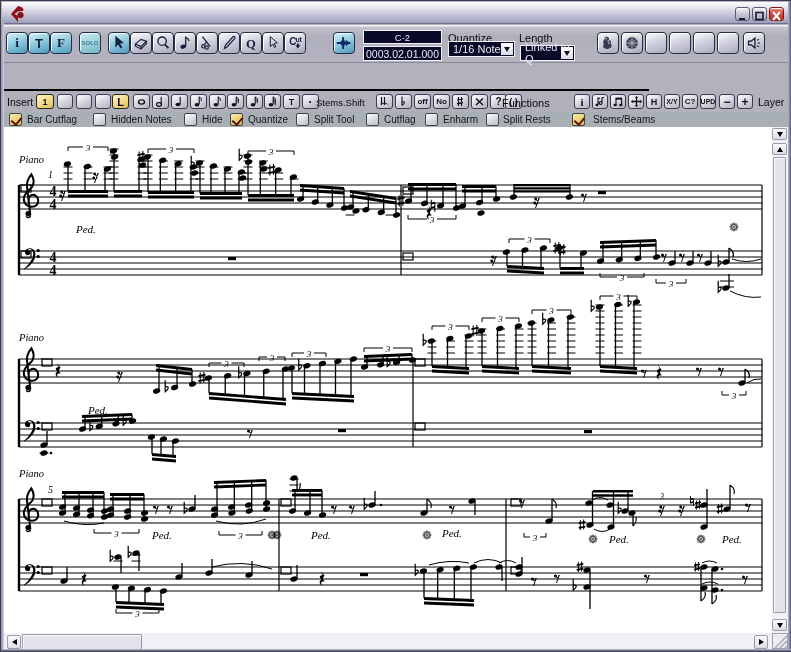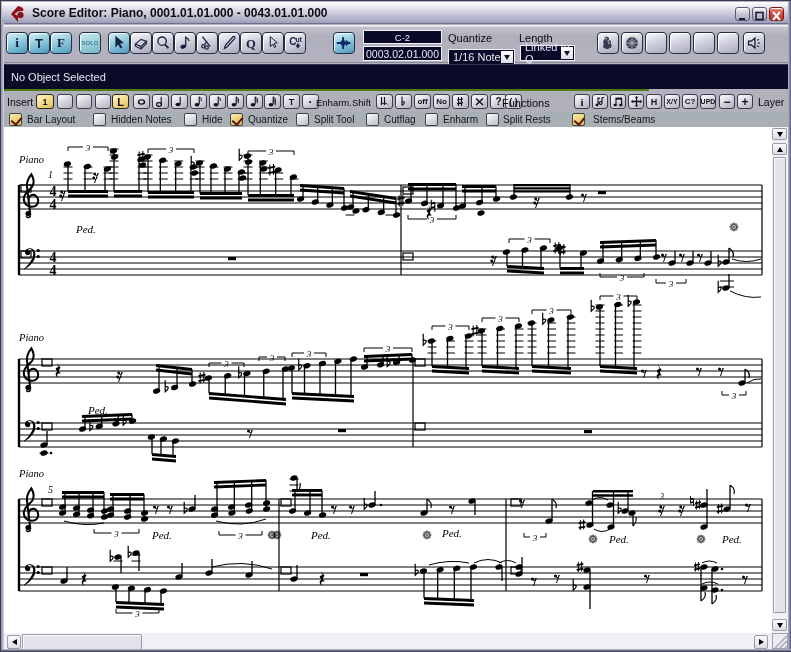--- a/index.html
+++ b/index.html
@@ -24,21 +24,21 @@
 .tb.teal{background:linear-gradient(160deg,#d8f2f8,#8cc8dc 50%,#4e9abc);box-shadow:inset 1px 1px 0 #e8fbff}
 .tb.teal2{background:linear-gradient(160deg,#cdeef2,#9ed2de 50%,#74b4c6);box-shadow:inset 1px 1px 0 #e8fbff}
 .lbl{position:absolute;font-size:11px;color:#0a0a0a}
 .ndisp{position:absolute;background:#0a0a28;color:#e8e8f4;font-size:10px;
  border:1px solid #f0f0f6;display:flex;align-items:center}
 
 #infobar{position:absolute;left:1px;top:63px;width:787px;height:25px;background:#0b0b28;
  color:#e6e6ee;font-size:11px;line-height:25px;padding-left:9px;border-top:1px solid #33334d}
 
 #insertrow{position:absolute;left:1px;top:88px;width:647px;height:23px;background:#b0b0ba;
- border-top:2px solid #4d7c0f}
+ border-top:2px solid #000000}
 .ib{position:absolute;top:3px;height:15px;border-radius:3px;border:1px solid #3c3c50;
  background:linear-gradient(150deg,#ffffff,#d2d2dc 55%,#b2b2c0);
  display:flex;align-items:center;justify-content:center;font-size:9px;font-weight:bold;color:#101018}
 .ib.yellow{background:linear-gradient(150deg,#fdf5c0,#f2d888 55%,#e2bc58);border-color:#28281c}
 
 #checkrow{position:absolute;left:1px;top:111px;width:787px;height:15px;background:#a9b0b5}
 .cb{position:absolute;top:1px;width:13px;height:13px;border-radius:2px;border:1px solid #3e444c;
  background:linear-gradient(150deg,#ffffff,#d6d6de 60%,#c0c0cc)}
 .cb.on{background:linear-gradient(150deg,#f8ecb0,#ecd070 60%,#dcb850)}
 .cb.on:after{content:"";position:absolute;left:3px;top:1px;width:5px;height:8px;
@@ -56,21 +56,20 @@
 #grip{position:absolute;left:771px;top:632px;width:16px;height:16px;background:#ececf2;
  border:1px solid #a0a0b0;overflow:hidden}
 </style></head><body>
 <div id="win">
 <div id="titlebar">
       <svg class="abs" style="left:6px;top:3px" width="20" height="18" viewBox="0 0 20 18">
         <path d="M10 1 L3 9 L10 17 L10 11 L6.5 9 L10 6.5 Z" fill="#8c0f1a"></path>
         <circle cx="12.5" cy="10" r="3.1" fill="#8c0f1a"></circle>
         <path d="M10 1 C15 2 16 4 15 6 L10 6.5 Z" fill="#8c0f1a"></path>
       </svg>
-      <div id="title-text">Score Editor: Piano, 0001.01.01.000 - 0043.01.01.000</div>
       <div class="wbtn" style="left:733px"><svg width="13" height="12">
           <rect x="3" y="8" width="6" height="2" fill="#1c1c30"></rect>
         </svg></div>
       <div class="wbtn" style="left:750px"><svg width="13" height="12">
           <rect x="3" y="2.5" width="7" height="7" fill="none" stroke="#1c1c30" stroke-width="1.6"></rect>
         </svg></div>
       <div class="wbtn" id="b-close" style="left:767px"><svg width="13" height="12">
           <path d="M3 2 L10 10 M10 2 L3 10" stroke="#ffffff" stroke-width="2.2"></path>
         </svg></div>
     </div>
@@ -148,21 +147,21 @@
           <path d="M3 11 L18 11" stroke="#0d2c6e" stroke-width="2.2"></path>
           <path d="M10 4.5 L10 17.5" stroke="#0d2c6e" stroke-width="2.2"></path>
           <path d="M13 7.5 L17.5 11 L13 14.5 Z" fill="#0d2c6e"></path>
           <rect x="7.6" y="8.4" width="4.8" height="5.2" fill="#0d2c6e"></rect>
         </svg>
       </div>
       <div class="ndisp" style="left:361px;top:5px;width:79px;height:14px;justify-content:center;font-size:9.5px">C-2</div>
       <div class="ndisp" style="left:361px;top:21px;width:79px;height:15px;justify-content:center;font-size:10.5px">0003.02.01.000</div>
       <div class="lbl" style="left:446px;top:7px">Quantize</div>
       <div class="lbl" style="left:517px;top:7px">Length</div>
-      <div class="ndisp" style="left:446px;top:24px;width:67px;height:16px;font-size:11px;padding-left:4px">1/16 Note<span style="position:absolute;right:1px;top:1px;width:12px;height:12px;background:linear-gradient(#fff,#dcdce6);display:flex;align-items:center;justify-content:center">
+      <div class="ndisp" style="left:446px;top:16px;width:67px;height:16px;font-size:11px;padding-left:4px">1/16 Note<span style="position:absolute;right:1px;top:1px;width:12px;height:12px;background:linear-gradient(#fff,#dcdce6);display:flex;align-items:center;justify-content:center">
           <i class="arr" style="border-left:3.5px solid transparent;border-right:3.5px solid transparent;border-top:5px solid #101020"></i>
         </span></div>
       <div class="ndisp" style="left:518px;top:20px;width:55px;height:16px;font-size:11px;padding-left:4px">Linked to Q<span style="position:absolute;right:1px;top:1px;width:12px;height:12px;background:linear-gradient(#fff,#dcdce6);display:flex;align-items:center;justify-content:center">
           <i class="arr" style="border-left:3.5px solid transparent;border-right:3.5px solid transparent;border-top:5px solid #101020"></i>
         </span></div>
       <div class="tb " style="left:595px">
         <svg width="22" height="22" viewBox="0 0 22 22">
           <path d="M8 17 C5.5 17 5 14 6.5 12.5 C5 11 5.5 8 7.5 7 C6.5 5.5 8 3.5 10 4 C12 4.5 12.5 6 12 7.5 C14 8 15 10 14 12 C15.5 13 15.5 16 13 16.5 C11.5 18 9.5 18 8 17 Z" fill="#3c3c52"></path>
           <circle cx="9" cy="6" r="1" fill="#b0b0be"></circle>
           <circle cx="11.4" cy="8.4" r="1" fill="#b0b0be"></circle>
@@ -180,21 +179,20 @@
       <div class="tb " style="left:667px"></div>
       <div class="tb " style="left:691px"></div>
       <div class="tb " style="left:715px"></div>
       <div class="tb " style="left:741px">
         <svg width="22" height="22" viewBox="0 0 22 22">
           <path d="M5 9 L8 9 L12 5.5 L12 16.5 L8 13 L5 13 Z" fill="none" stroke="#10101c" stroke-width="1.3"></path>
           <path d="M14.5 8 L16.5 7 M15 11 L17.5 11 M14.5 14 L16.5 15" stroke="#10101c" stroke-width="1.2"></path>
         </svg>
       </div>
     </div>
-    <div id="infobar">No Object Selected</div>
     <div id="insertrow">
       <div class="lbl" style="left:5px;top:5px;font-size:10.5px">Insert</div>
       <div class="ib yellow" style="left:34px;width:18px">1</div>
       <div class="ib" style="left:55px;width:16px"></div>
       <div class="ib" style="left:74px;width:16px"></div>
       <div class="ib" style="left:93px;width:16px"></div>
       <div class="ib yellow" style="left:110px;width:17px">
         <span style="font-size:11px">L</span>
       </div>
       <div class="ib" style="left:131px;width:17px">
@@ -252,21 +250,21 @@
           <path d="M7.2 4.2 C9.5 5.2 10 6.6000000000000005 9 8.2" fill="none" stroke="#101018" stroke-width="1"></path>
           <path d="M7.2 6.4 C9.5 7.4 10 8.8 9 10.4" fill="none" stroke="#101018" stroke-width="1"></path>
         </svg>
       </div>
       <div class="ib" style="left:281px;width:17px">
         <span style="font-size:9px">T</span>
       </div>
       <div class="ib" style="left:300px;width:17px">
         <span style="font-size:12px;line-height:4px">·</span>
       </div>
-      <div class="lbl" style="left:314px;top:6px;font-size:9.5px">Enharm.Shift</div>
+      <div class="lbl" style="left:314px;top:6px;font-size:9.5px">Stems.Shift</div>
       <div class="ib" style="left:374px;width:17px">
         <svg width="13" height="13" viewBox="0 0 13 13">
           <path d="M3.5 2 L3.5 10 M6.5 2 L6.5 10" stroke="#101018" stroke-width="1.2"></path>
           <path d="M3.5 9.5 C5 7.5 6 8.5 6.5 9.5 C8 7.5 9 8.5 9.5 9.5" stroke="#101018" stroke-width="1" fill="none"></path>
         </svg>
       </div>
       <div class="ib" style="left:393px;width:17px">
         <svg width="13" height="13" viewBox="0 0 13 13">
           <path d="M5 1.5 L5 10.5 M5 10.5 C8.5 8 8 5.8 5 7.2" stroke="#101018" stroke-width="1.1" fill="none"></path>
         </svg>
@@ -332,21 +330,21 @@
       <div class="ib" style="left:717px;width:16px">
         <span style="font-size:12px">−</span>
       </div>
       <div class="ib" style="left:735px;width:16px">
         <span style="font-size:12px">+</span>
       </div>
       <div class="lbl" style="left:756px;top:5px;font-size:10.5px">Layer</div>
     </div>
     <div id="checkrow">
       <div class="cb on" style="left:7px"></div>
-      <div class="cl" style="left:25px">Bar Layout</div>
+      <div class="cl" style="left:25px">Bar Cutflag</div>
       <div class="cb" style="left:91px"></div>
       <div class="cl" style="left:109px">Hidden Notes</div>
       <div class="cb" style="left:182px"></div>
       <div class="cl" style="left:200px">Hide</div>
       <div class="cb on" style="left:228px"></div>
       <div class="cl" style="left:246px">Quantize</div>
       <div class="cb" style="left:294px"></div>
       <div class="cl" style="left:312px">Split Tool</div>
       <div class="cb" style="left:364px"></div>
       <div class="cl" style="left:382px">Cutflag</div>

